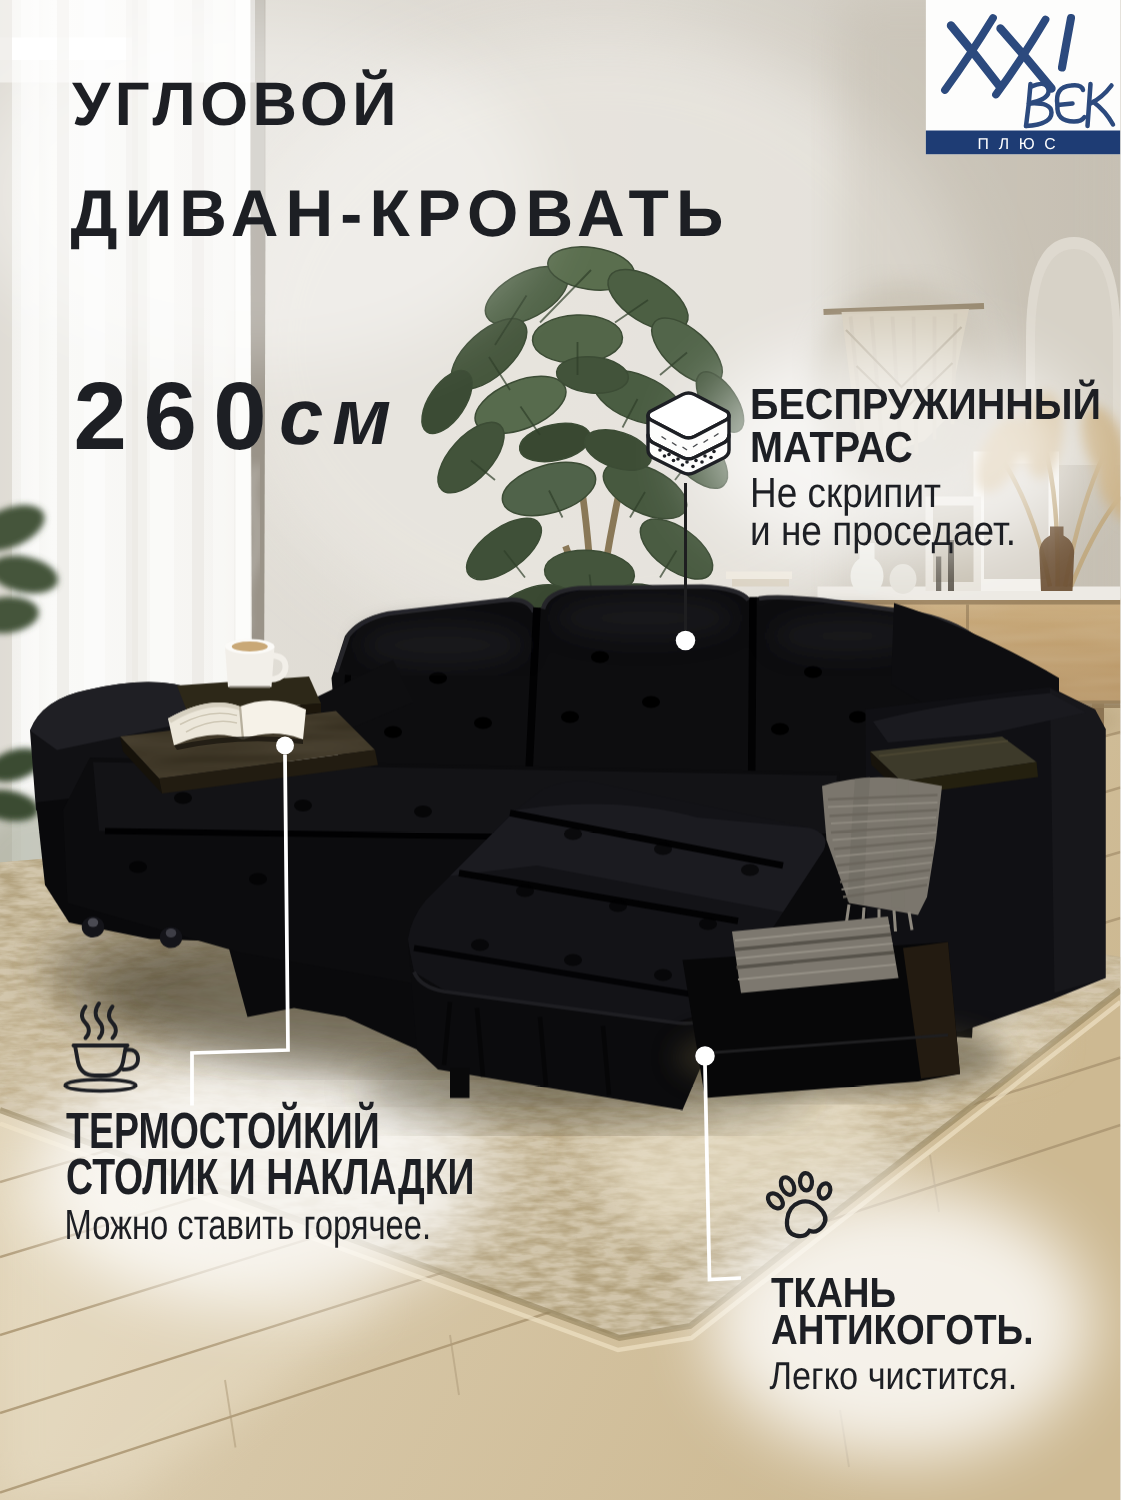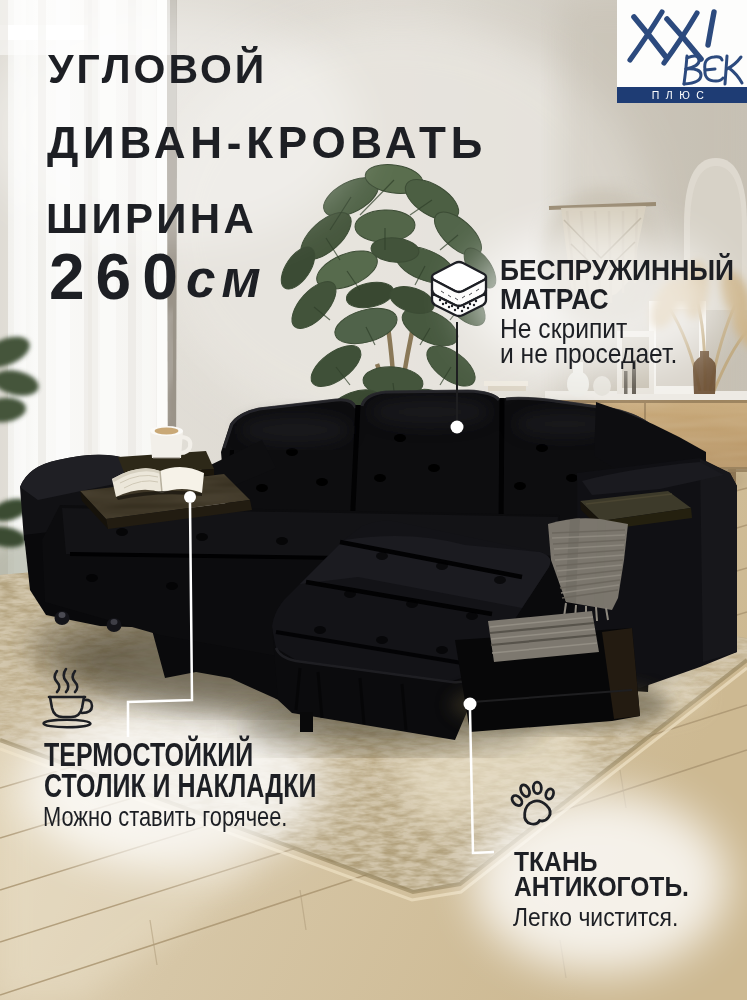--- a/index.html
+++ b/index.html
@@ -430,21 +430,20 @@
 <path d="M190,503 L192,700 128,702 128,737" stroke="#ffffff" stroke-width="2.5" fill="none"></path>
 
 <circle cx="470" cy="704" r="6.5" fill="#ffffff"></circle>
 <path d="M470,710 L473,853 L494,852" stroke="#ffffff" stroke-width="2.5" fill="none"></path>
 </svg>
 
 <div class="txt b" style="left:48px;top:45px;font-size:41px;line-height:49px;letter-spacing:3px;">УГЛОВОЙ</div>
 
 <div class="txt b" style="left:47px;top:98px;font-size:44px;line-height:42px;letter-spacing:4.75px;margin-top:24px;">ДИВАН-КРОВАТЬ</div>
 
-<div class="txt b" style="left:46px;top:198px;font-size:42px;line-height:42px;letter-spacing:3.3px;">ШИРИНА</div>
 <div class="txt b" style="left:49px;top:245px;font-size:64px;line-height:64px;letter-spacing:11px;text-align:right;">260</div>
 <div class="txt b" style="left:186px;top:252px;font-size:53px;line-height:53px;letter-spacing:6px;font-style:italic;">см</div>
 
 <div style="position:absolute;left:617px;top:0;width:130px;height:131px;">
 <svg width="130" height="103" viewBox="0 0 130 103">
 <path d="M0,0 L130,0 130,103 0,103 Z" fill="#fdfdfc"></path>
 <rect x="0" y="87" width="130" height="16" fill="#1e3c74"></rect>
 <text x="64" y="99" font-family="Liberation Sans" font-size="10.5" fill="#ffffff" text-anchor="middle" letter-spacing="6.5">ПЛЮС</text>
 <g stroke="#2c4a7e" fill="none" stroke-linecap="round">
 <path d="M17,17 Q33,36 49,57" stroke-width="5.6"></path>

